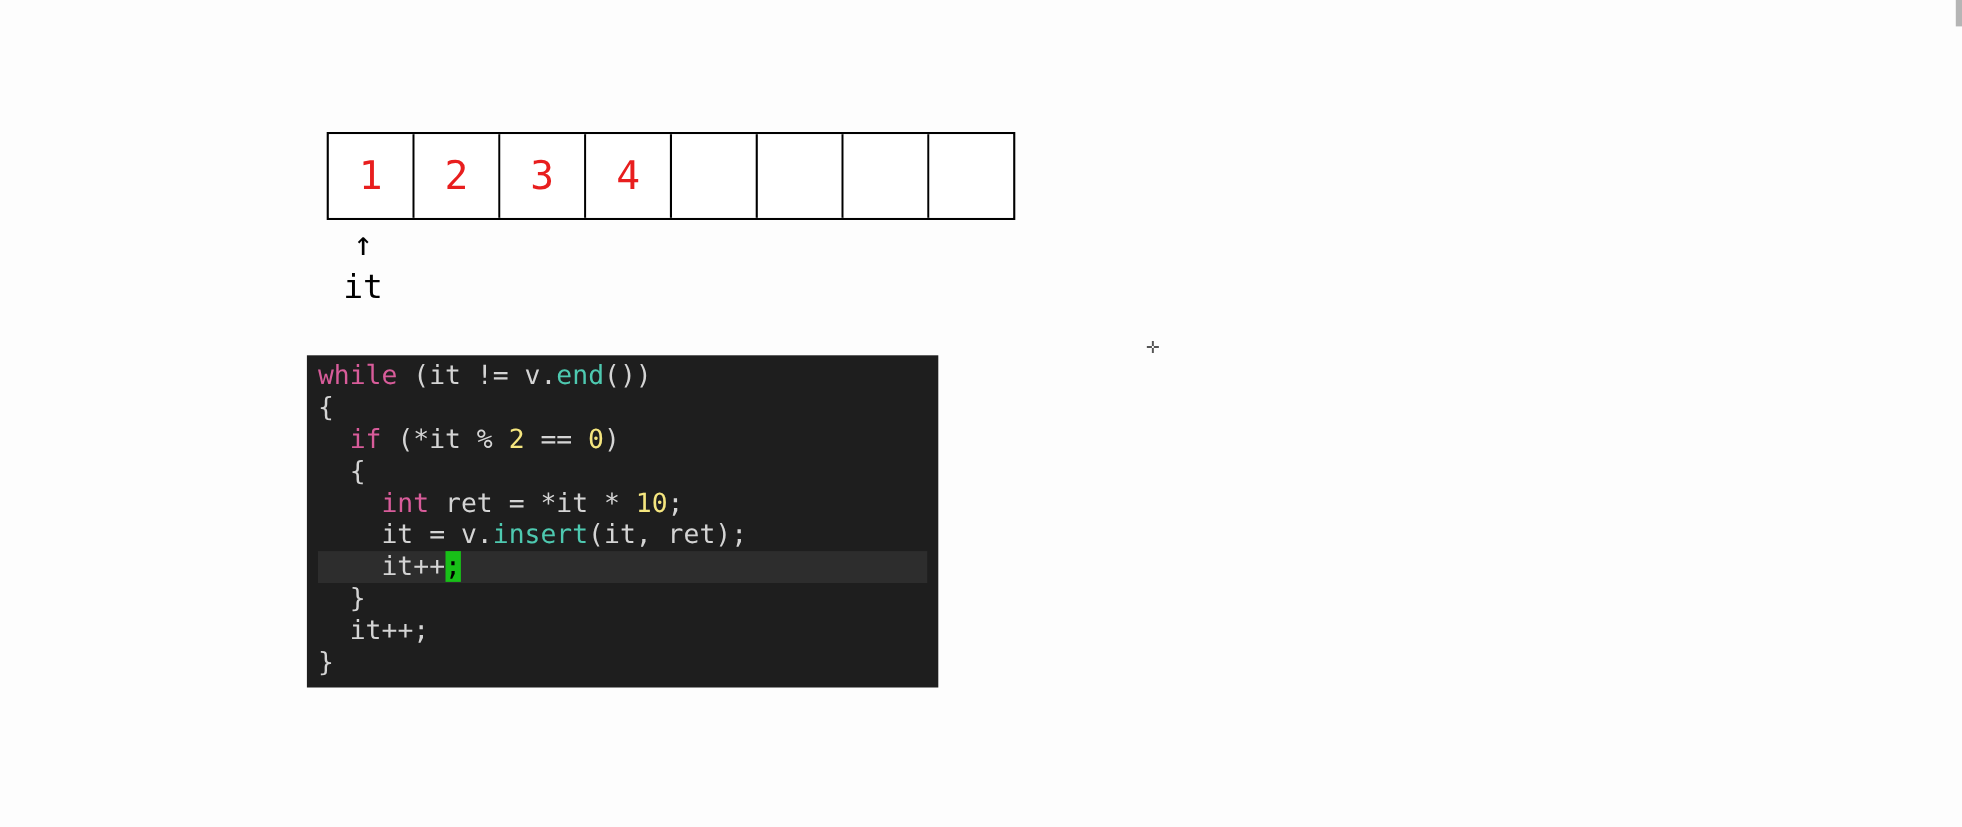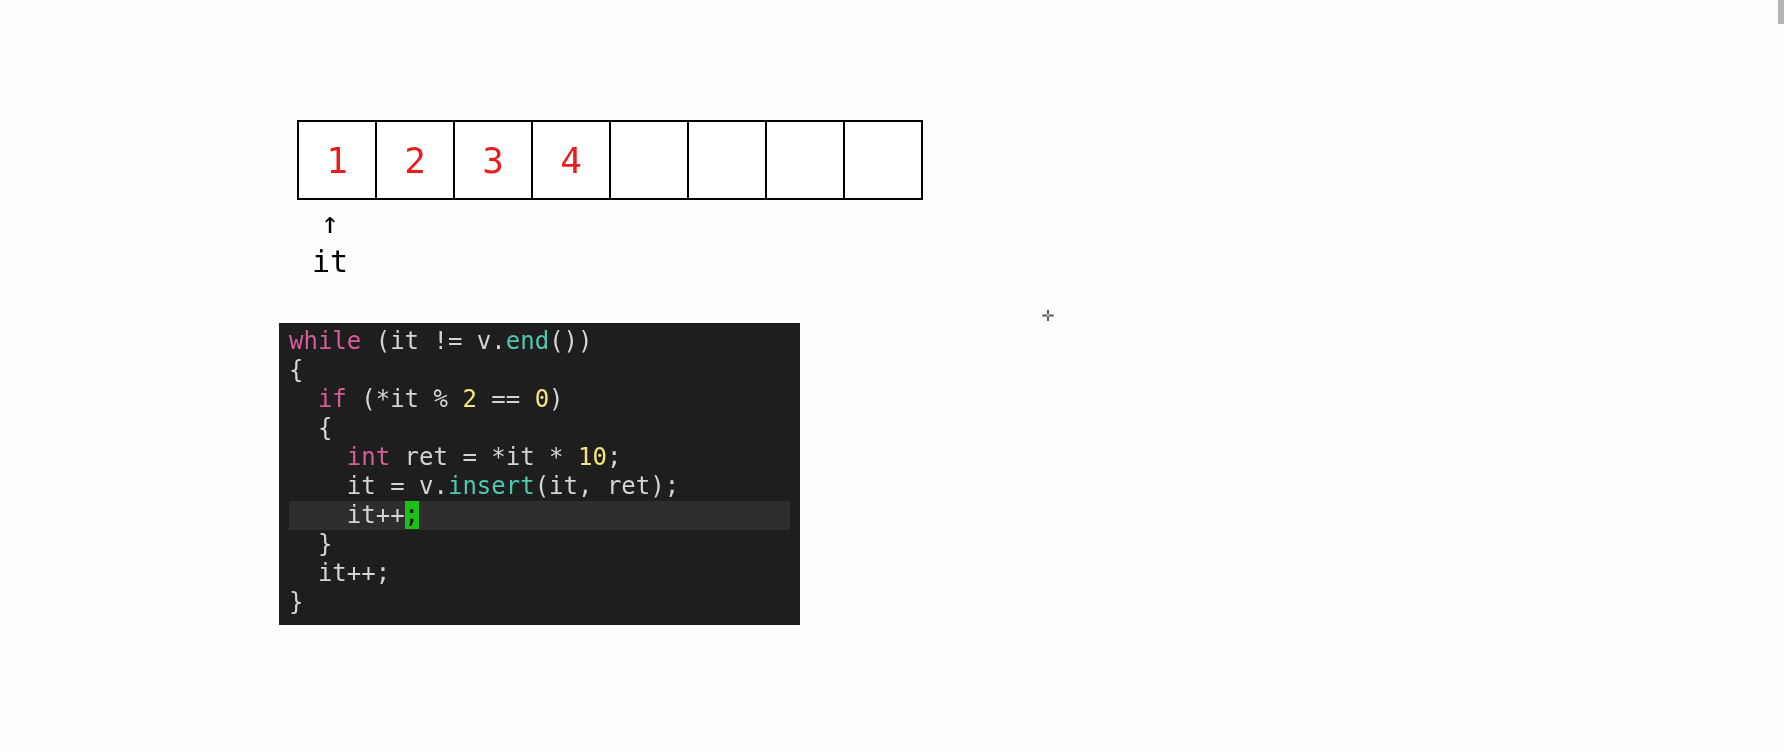--- a/index.html
+++ b/index.html
@@ -51,21 +51,21 @@
     font-size: 30px;
     color: #000;
     margin-top: 6px;
   }
 
   
   .code-block {
     position: absolute;
     top: 323px;
     left: 279px;
-    width: 521px;
+    width: 574px;
     background: #1e1e1e;
     color: #d4d4d4;
     font-size: 24px;
     line-height: 29px;
     padding: 4px 10px 8px 10px;
     box-sizing: border-box;
     white-space: pre;
   }
   .code-block .hl-line {
     display: inline-block;

